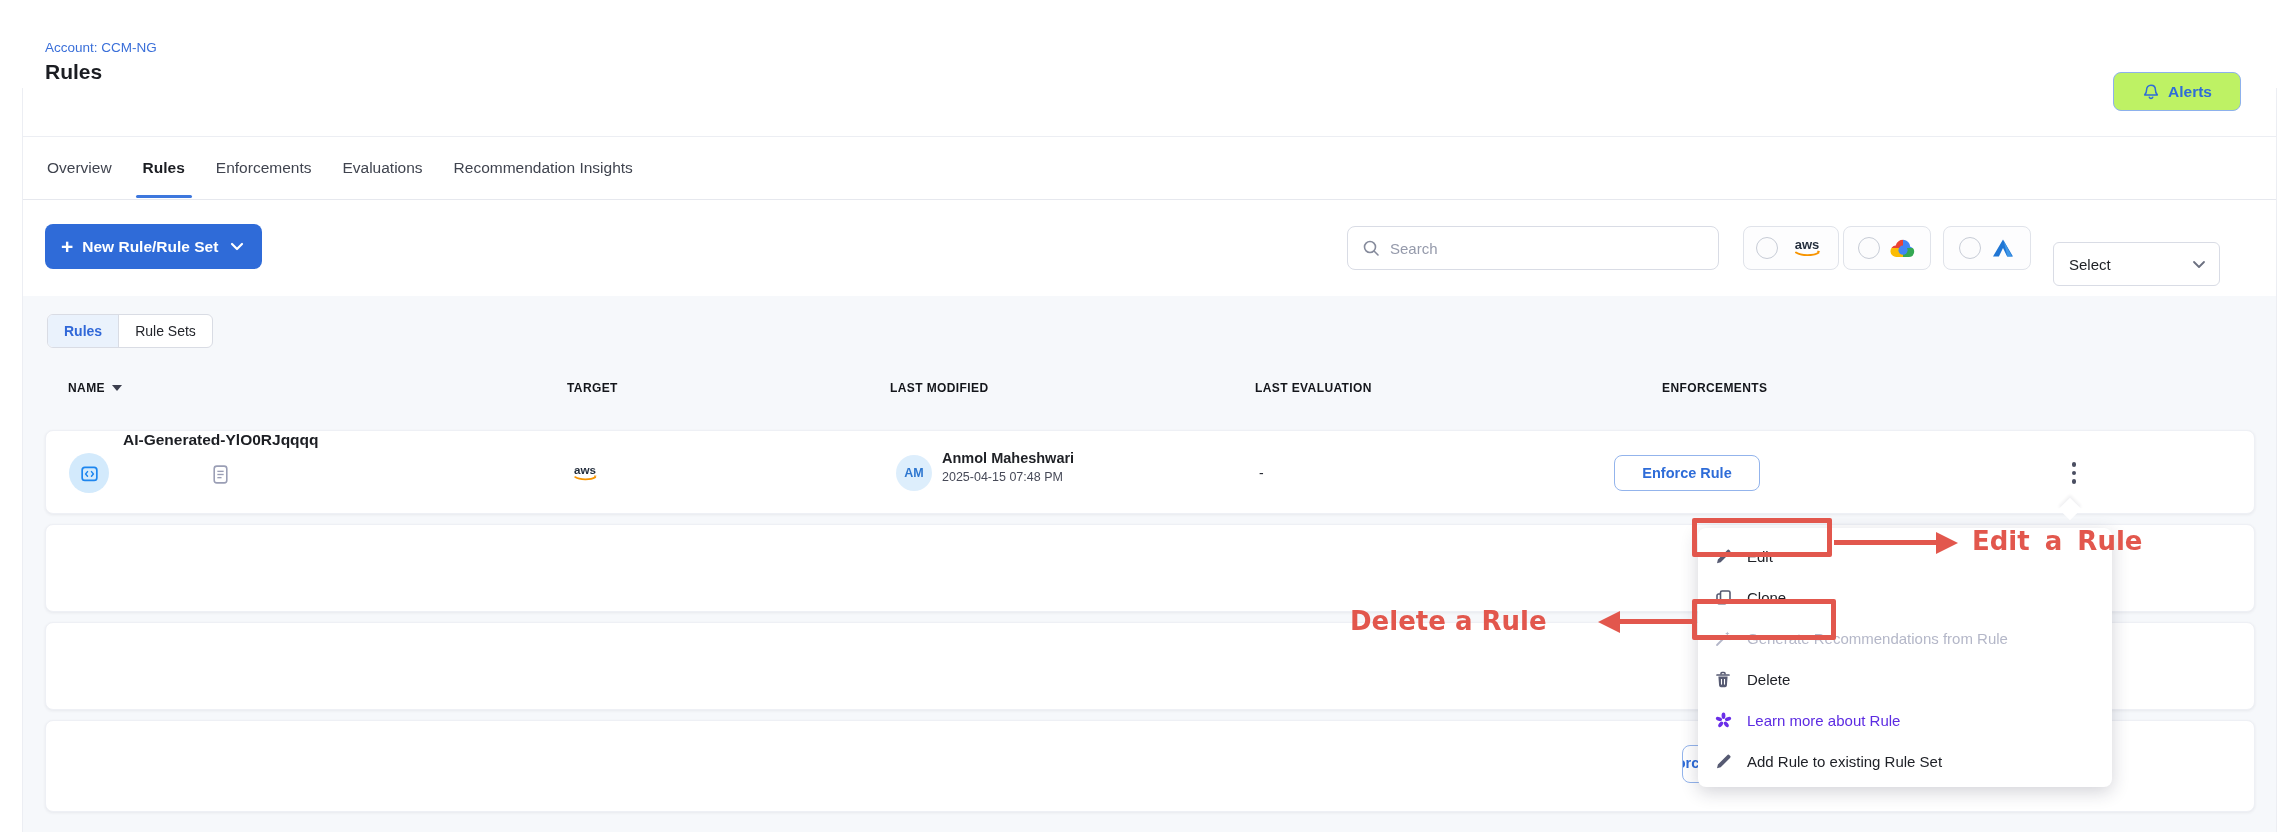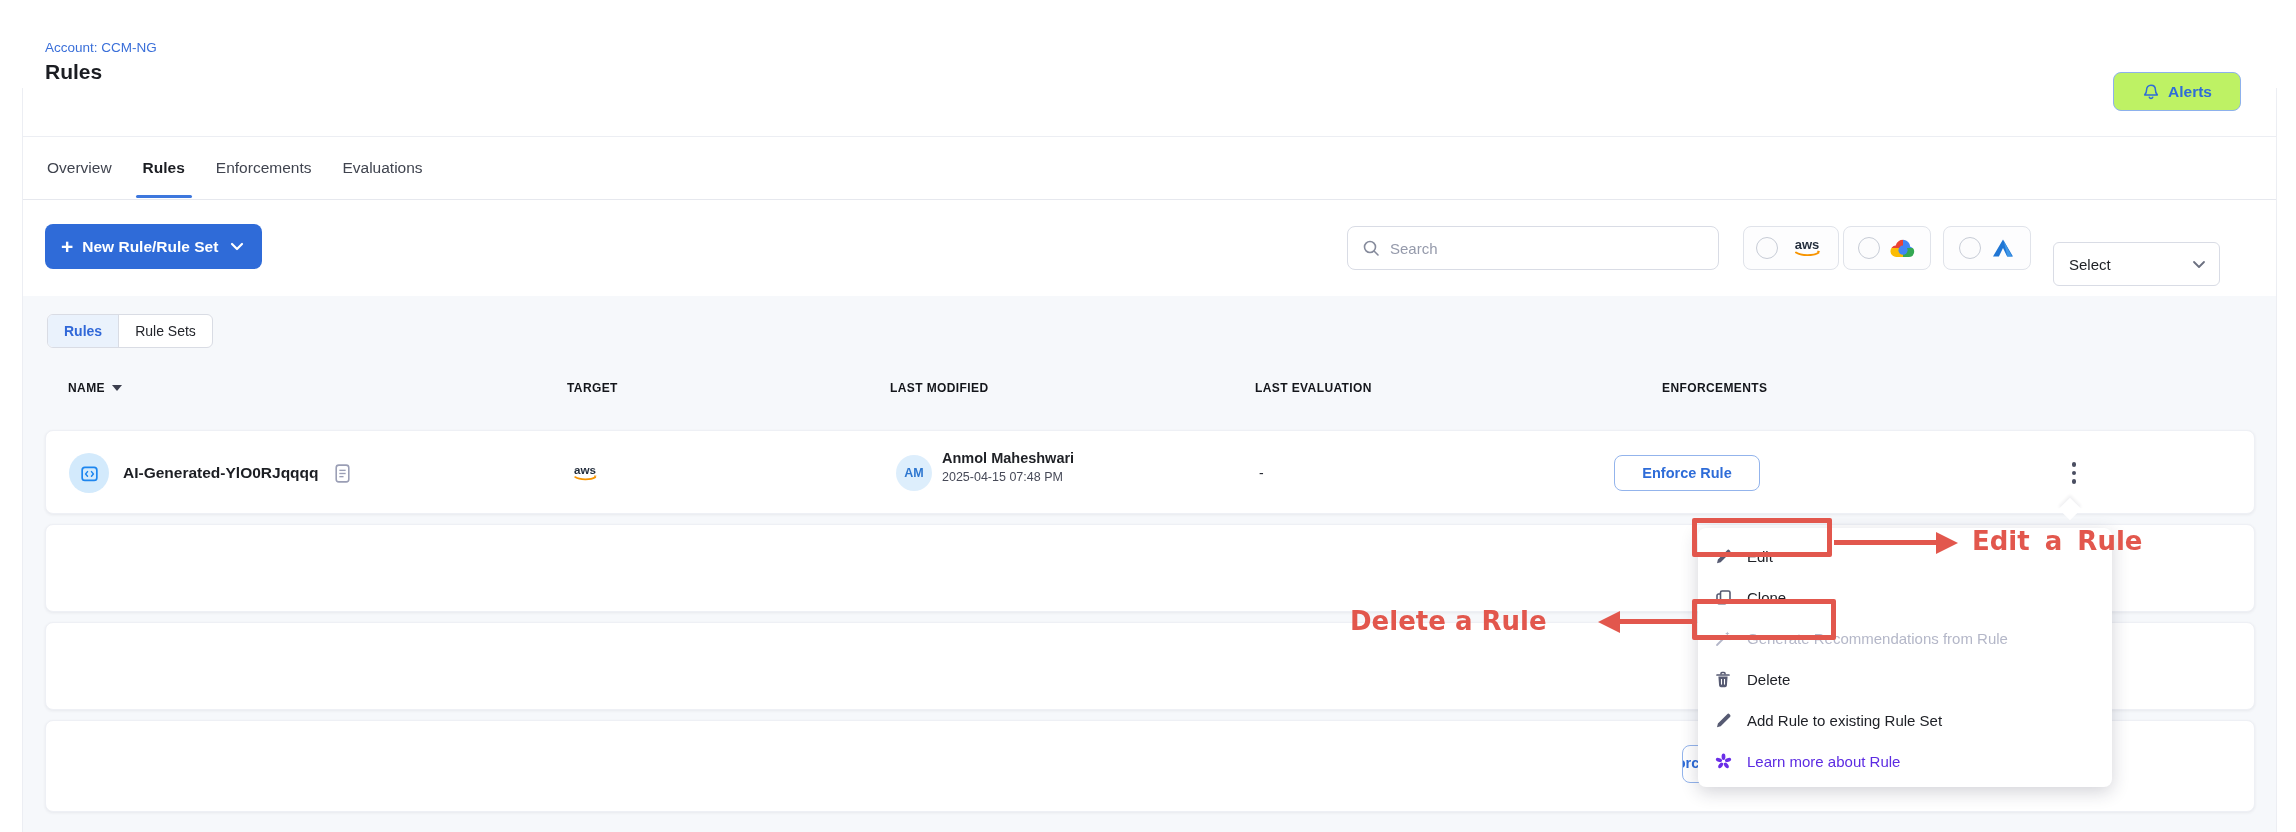--- a/index.html
+++ b/index.html
@@ -69,21 +69,21 @@
 
   .col-head { position:absolute; top:381px; font-size:12px; font-weight:bold; letter-spacing:0.4px; color:#14161b; display:flex; align-items:center; gap:7px; }
   .sort-arrow { width:0; height:0; border-left:5px solid transparent; border-right:5px solid transparent; border-top:6px solid #3c3f4e; }
 
   .row-card {
     position:absolute; left:45px; width:2210px; background:#fff;
     border-radius:8px; border:1px solid #eef0f5;
     box-shadow:0 1px 3px rgba(40,41,61,0.07);
   }
   .rule-avatar { position:absolute; left:23px; top:22px; width:40px; height:40px; border-radius:50%; background:#d3eafc; display:flex; align-items:center; justify-content:center; }
-  .name-wrap { position:absolute; left:77px; top:0; height:84px; display:flex; align-items:center; gap:15px; }
+  .name-wrap { position:absolute; left:77px; top:0; height:84px; display:flex; align-items:center; gap:15px;flex-direction:column; }
   .rule-name { font-size:15.5px; font-weight:bold; color:#1c1e23; }
   .target-cell { position:absolute; left:522px; top:0; height:84px; display:flex; align-items:center; }
   .am-avatar { position:absolute; left:850px; top:24px; width:36px; height:36px; border-radius:50%; background:#ddeefc; display:flex; align-items:center; justify-content:center; font-size:12.5px; font-weight:bold; color:#2e77d0; }
   .mod-block { position:absolute; left:896px; top:19px; }
   .mod-name { font-size:14.5px; font-weight:bold; color:#1f2126; }
   .mod-date { font-size:12.5px; color:#474a58; margin-top:4px; }
   .eval-dash { position:absolute; left:1213px; top:0; height:84px; display:flex; align-items:center; font-size:14px; color:#2a2d36; }
   .enforce-btn {
     position:absolute; left:1568px; top:24px; width:146px; height:36px;
     border:1.5px solid #93b4ec; border-radius:8px; background:#fff;
@@ -153,20 +153,23 @@
     </div>
   <div class="tab active">
       <span>Rules</span>
       <span class="tab-underline"></span>
     </div>
   <div class="tab">
       <span>Enforcements</span>
     </div>
   <div class="tab">
       <span>Evaluations</span>
+    </div>
+  <div class="tab">
+      <span>Recommendation Insights</span>
     </div>
 </div>
 
 <button class="abs new-rule-btn">
   <span class="plus">+</span>
   <span>New Rule/Rule Set</span>
   <span style="display:flex; margin-left:3px;">
     <svg width="14" height="9" viewBox="0 0 14 9">
         <polyline points="2,2 7,7 12,2" stroke="#fff" stroke-width="2.2" fill="none" stroke-linecap="round" stroke-linejoin="round"></polyline>
       </svg>
@@ -345,43 +348,43 @@
       <svg width="18" height="19" viewBox="0 0 18 19">
           <path d="M3 5h12" stroke="#565a72" stroke-width="1.7" stroke-linecap="round"></path>
           <path d="M7 4.6V3.4c0-.5.4-.9.9-.9h2.2c.5 0 .9.4.9.9v1.2" fill="none" stroke="#565a72" stroke-width="1.6"></path>
           <path d="M4.4 6.6h9.2l-.7 9a1.9 1.9 0 0 1-1.9 1.7H7a1.9 1.9 0 0 1-1.9-1.7z" fill="#565a72"></path>
           <line x1="7.5" y1="9" x2="7.5" y2="14.6" stroke="#fff" stroke-width="1.1"></line>
           <line x1="10.5" y1="9" x2="10.5" y2="14.6" stroke="#fff" stroke-width="1.1"></line>
         </svg>
     </span>
     <span>Delete</span>
   </div>
-  <div class="menu-item">
-    <span class="mi-icon">
-      <svg width="19" height="19" viewBox="0 0 19 19">
-          <path d="M3 16.2l.9-3.7L13.2 3.2a1.6 1.6 0 0 1 2.3 0l.5.5a1.6 1.6 0 0 1 0 2.3L6.7 15.3 3 16.2z" fill="#565a72"></path>
-        </svg>
-    </span>
-    <span>Add Rule to existing Rule Set</span>
-  </div>
   <div class="menu-item accent">
     <span class="mi-icon">
       <svg width="19" height="19" viewBox="0 0 20 20">
           <g fill="#6a2ee8">
             <ellipse cx="10" cy="5" rx="2" ry="3.4"></ellipse>
             <ellipse cx="10" cy="5" rx="2" ry="3.4" transform="rotate(72 10 10)"></ellipse>
             <ellipse cx="10" cy="5" rx="2" ry="3.4" transform="rotate(144 10 10)"></ellipse>
             <ellipse cx="10" cy="5" rx="2" ry="3.4" transform="rotate(216 10 10)"></ellipse>
             <ellipse cx="10" cy="5" rx="2" ry="3.4" transform="rotate(288 10 10)"></ellipse>
             <circle cx="10" cy="10" r="1.6" fill="#fff"></circle>
           </g>
         </svg>
     </span>
     <span>Learn more about Rule</span>
   </div>
+  <div class="menu-item">
+    <span class="mi-icon">
+      <svg width="19" height="19" viewBox="0 0 19 19">
+          <path d="M3 16.2l.9-3.7L13.2 3.2a1.6 1.6 0 0 1 2.3 0l.5.5a1.6 1.6 0 0 1 0 2.3L6.7 15.3 3 16.2z" fill="#565a72"></path>
+        </svg>
+    </span>
+    <span>Add Rule to existing Rule Set</span>
+  </div>
 </div>
 
 <div class="hl-box edit"></div>
 <div class="hl-box delete"></div>
 <div class="arrow-line" style="left:1834px; top:540px; width:104px;"></div>
 <div class="arrow-head-right" style="left:1936px; top:532px;"></div>
 <div class="callout edit">Edit a Rule</div>
 <div class="callout delete">Delete a Rule</div>
 <div class="arrow-head-left" style="left:1598px; top:611px;"></div>
 <div class="arrow-line" style="left:1618px; top:619px; width:74px;"></div>

